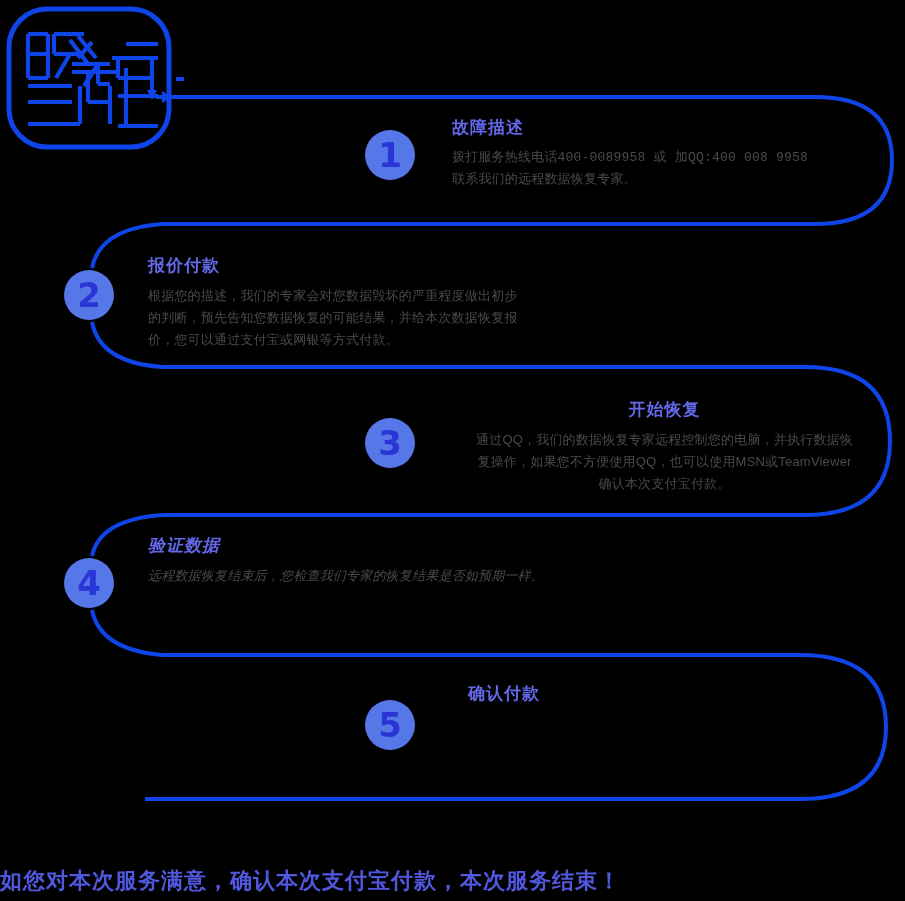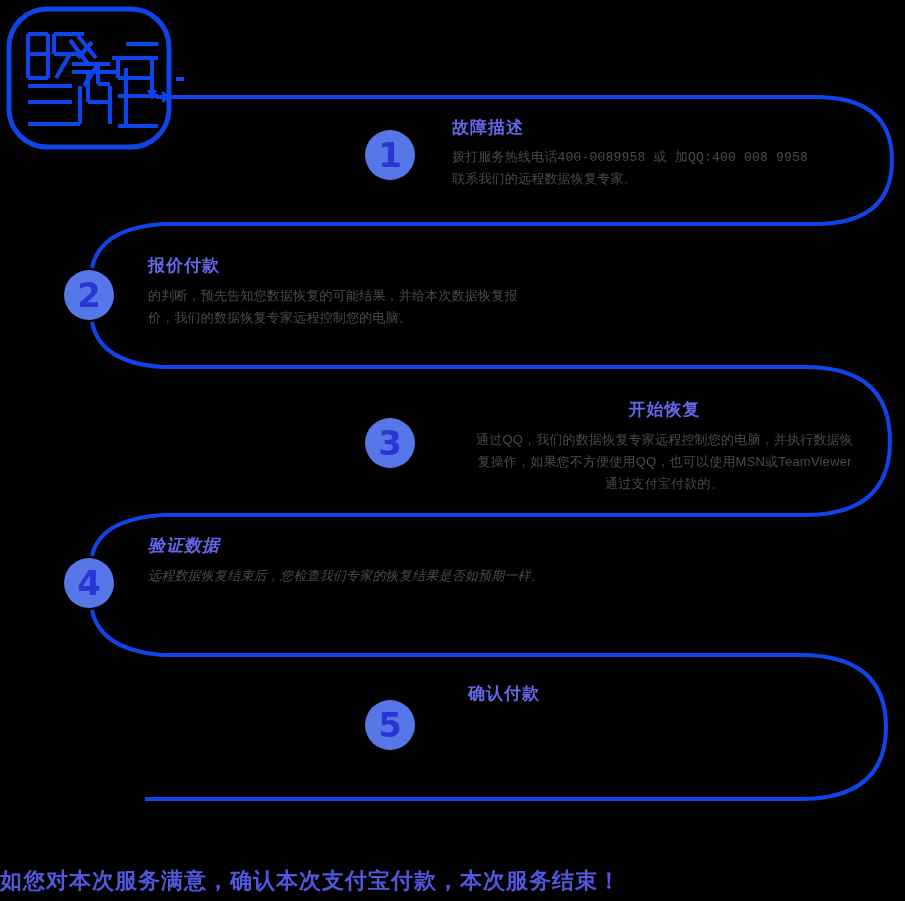--- a/index.html
+++ b/index.html
@@ -165,34 +165,35 @@
         <span class="ln">联系我们的远程数据恢复专家。</span>
       </p>
     </div>
   </div>
 
   <div class="step">
     <div class="step-num" style="left:64px; top:270px;">2</div>
     <div class="step-body" style="left:148px; top:254px; width:420px;">
       <p class="step-title">报价付款</p>
       <p class="step-desc">
+        <span class="ln">根据您的描述，我们的专家会对您数据毁坏的严重程度做出初步</span>
         <span class="ln">的判断，预先告知您数据恢复的可能结果，并给本次数据恢复报</span>
-        <span class="ln">价，我们的数据恢复专家远程控制您的电脑。</span>
+        <span class="ln">价，您可以通过支付宝或网银等方式付款。</span>
       </p>
     </div>
   </div>
 
   <div class="step">
     <div class="step-num" style="left:365px; top:418px;">3</div>
     <div class="step-body" style="left:452px; top:398px; width:425px;text-align:center;">
       <p class="step-title">开始恢复</p>
       <p class="step-desc">
         <span class="ln">通过QQ，我们的数据恢复专家远程控制您的电脑，并执行数据恢</span>
         <span class="ln">复操作，如果您不方便使用QQ，也可以使用MSN或TeamViewer</span>
-        <span class="ln">通过支付宝付款的。</span>
+        <span class="ln">确认本次支付宝付款。</span>
       </p>
     </div>
   </div>
 
   <div class="step">
     <div class="step-num" style="left:64px; top:558px;">4</div>
     <div class="step-body" style="left:148px; top:534px; width:480px;font-style:italic;">
       <p class="step-title">验证数据</p>
       <p class="step-desc">
         <span class="ln">远程数据恢复结束后，您检查我们专家的恢复结果是否如预期一样。</span>

